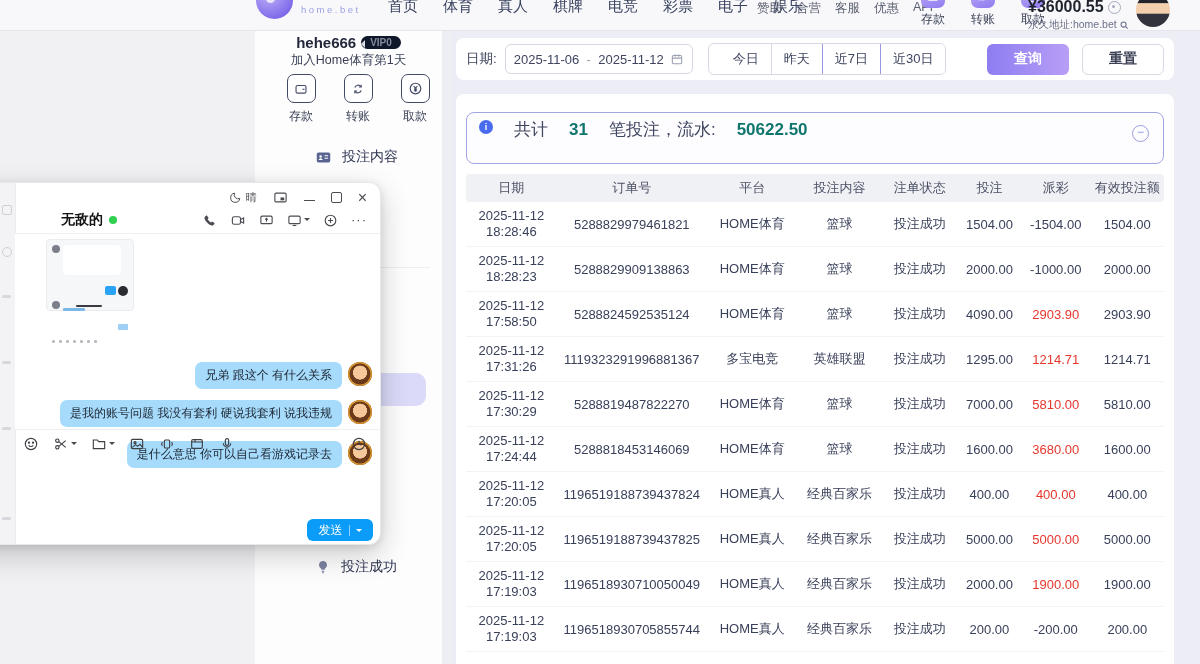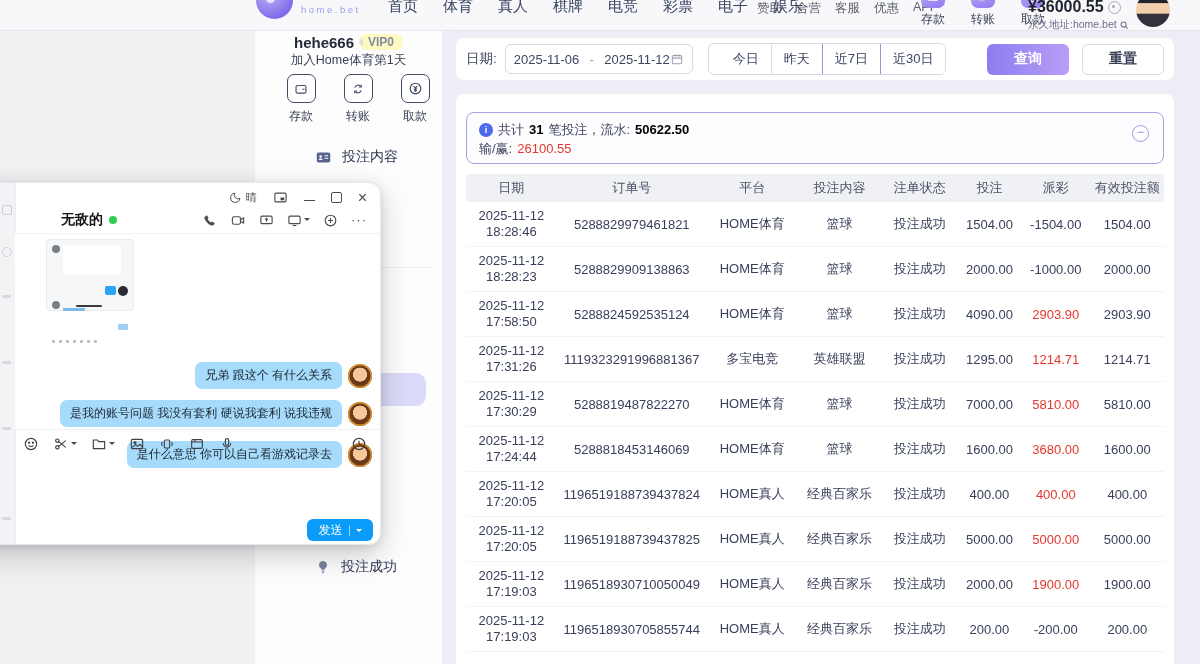--- a/index.html
+++ b/index.html
@@ -30,63 +30,63 @@
   .refresh-dot{width:11px;height:11px;border:1px solid #a6abbd;border-radius:50%;position:relative;}
   .refresh-dot:after{content:"";position:absolute;left:3px;top:3px;width:3px;height:3px;border-radius:50%;background:#a6abbd;}
   .perm-domain{font-size:10.5px;color:#6b7088;margin-top:2px;display:flex;align-items:center;gap:2px;}
   .user-avatar{position:absolute;left:1136px;top:9px;width:34px;height:34px;border-radius:50%;
       background:linear-gradient(180deg,#23232b 0%,#23232b 30%,#f3cfae 31%,#f3cfae 60%,#32323c 61%);}
 
   
   .sidebar{position:absolute;left:255px;top:30px;width:187px;height:634px;background:#fdfdfe;z-index:1;}
   .sb-scroll{position:absolute;left:442px;top:30px;width:7px;height:634px;background:#eceef3;z-index:1;}
   .sb-user{position:absolute;left:0;top:4px;width:100%;text-align:center;font-size:15px;font-weight:bold;color:#23283a;}
-  .vip-badge{display:inline-block;background:#fef9c3;border-radius:8px;padding:1px 9px;font-size:12px;
+  .vip-badge{display:inline-block;background:#0f172a;border-radius:8px;padding:1px 9px;font-size:10px;
              font-weight:bold;color:#858b9f;margin-left:5px;vertical-align:2px;position:relative;}
   .vip-badge:before{content:"";position:absolute;left:-4px;top:4px;border:4px solid transparent;border-right-color:#d9dbe4;}
   .sb-join{position:absolute;left:0;top:22px;width:100%;text-align:center;font-size:12.5px;color:#3a3f55;}
   .qa-wrap{position:absolute;left:26px;top:44px;display:flex;gap:17px;}
   .qa-item{width:40px;text-align:center;cursor:pointer;}
   .qa-ic{width:27px;height:27px;margin:0 auto;border:1.6px solid #434a66;border-radius:7px;color:#434a66;
          display:flex;align-items:center;justify-content:center;background:#fff;}
   .qa-lb{font-size:12px;color:#3a4155;margin-top:5px;}
   .sb-menu-item{position:absolute;display:flex;align-items:center;gap:10px;font-size:14px;color:#2e3450;cursor:pointer;}
   .sb-profile{left:60px;top:118px;}
   .sb-help{left:60px;top:528px;}
   .sb-divider{position:absolute;left:15px;top:237px;width:160px;border-top:1px solid #ededf2;}
   .sb-active-pill{position:absolute;left:13px;top:343px;width:158px;height:33px;border-radius:10px;background:#dbdaf8;}
 
   
   .main{position:absolute;left:450px;top:30px;width:750px;height:634px;background:#edeef5;}
   .filter-card{position:absolute;left:6px;top:8px;width:718px;height:42px;background:#fff;border-radius:8px;
                display:flex;align-items:center;padding:0;box-sizing:border-box;}
   .f-label{font-size:13.5px;color:#3f4560;margin-left:10px;}
   .date-input{margin-left:8px;width:188px;height:30px;border:1px solid #d6d8e2;border-radius:6px;background:#fff;
-              display:flex;align-items:center;padding:0 8px;box-sizing:border-box;gap:0;cursor:pointer;}
+              display:flex;align-items:center;padding:0 8px;box-sizing:border-box;gap:6px;cursor:pointer;}
   .date-val{font-size:13px;color:#3f4560;}
   .date-sep{font-size:13px;color:#9aa0b2;flex:1;text-align:center;}
   .range-group{margin-left:15px;display:flex;border:1px solid #d6d8e2;border-radius:6px;overflow:hidden;height:30px;padding-left:12px;}
   .range-btn{font-size:13px;color:#3f4560;background:#fff;border:none;padding:0 12px;height:30px;cursor:pointer;
              border-left:1px solid #d8dae4;font-family:inherit;}
   .range-btn:first-child{border-left:none;}
   .range-btn:nth-child(3),.range-btn:nth-child(4){border-left-color:#9a97e2;}
   .f-actions{margin-left:auto;margin-right:10px;display:flex;gap:13px;}
   .btn-query{width:82px;height:31px;border:none;border-radius:6px;color:#fff;font-size:14px;font-weight:bold;
              background:linear-gradient(90deg,#8d7df1,#b89ef6);cursor:pointer;font-family:inherit;}
   .btn-reset{width:82px;height:31px;border:1px solid #d8dae4;border-radius:6px;color:#3a3f55;font-size:14px;
              font-weight:bold;background:#fff;cursor:pointer;font-family:inherit;}
 
   .content-card{position:absolute;left:6px;top:64px;width:718px;height:600px;background:#fff;border-radius:8px;}
   .summary-box{position:absolute;left:10px;top:18px;width:698px;height:52px;box-sizing:border-box;
                border:1px solid #a3a4e2;border-radius:8px;background:#fdfdff;padding:7px 12px;}
-  .sum-line{display:flex;align-items:center;gap:5px;font-size:13px;color:#3f4560;line-height:19px;}
+  .sum-line{display:flex;gap:21px;font-size:17px;color:#3f4560;line-height:19px;}
   .info-i{width:14px;height:14px;border-radius:50%;background:#4a6bee;color:#fff;font-size:9px;font-weight:bold;
           text-align:center;line-height:14px;flex:0 0 auto;}
   .info-i:after{content:"i";}
-  .sum-bold{font-weight:bold;color:#000000;}
+  .sum-bold{font-weight:bold;color:#0f766e;}
   .sum-red{color:#e5372d;}
   .minus-circle{position:absolute;right:14px;top:12px;width:15px;height:15px;border:1px solid #9a9de0;border-radius:50%;
           color:#8c90dd;font-size:12px;line-height:13px;text-align:center;cursor:pointer;}
   .minus-circle:after{content:"−";}
 
   .bet-table{position:absolute;left:10px;top:80px;width:698px;}
   .thead,.trow{display:grid;grid-template-columns:13% 21.5% 13% 12% 11% 9% 10% 10.5%;align-items:center;}
   .thead{height:28px;background:#f0f1f5;border-radius:4px;}
   .th{font-size:13px;color:#4c5166;text-align:center;}
   .trow{height:44px;border-bottom:1px solid #f3f3f6;}
@@ -129,21 +129,21 @@
   .mini-blue{display:inline-block;width:11px;height:9px;background:#2aa3f5;border-radius:2px;vertical-align:middle;}
   .mini-dark{display:inline-block;width:10px;height:10px;background:#2b2b33;border-radius:50%;margin-left:2px;vertical-align:middle;}
   .mini-reply{margin-top:2px;}
   .mini-bluetext{display:inline-block;width:22px;height:3px;background:#7ab8e8;border-radius:1px;margin-left:3px;vertical-align:4px;}
   .mini-input{margin-top:3px;width:64px;height:8px;background:#fff;border-radius:2px;display:inline-block;}
   .mini-send{display:inline-block;width:10px;height:6px;background:#9ecff5;border-radius:1px;margin-left:2px;vertical-align:3px;}
   .mini-tools{margin-top:3px;display:flex;gap:4.5px;align-items:center;}
   .mini-dot{width:2.5px;height:2.5px;background:#b8bac1;border-radius:50%;}
   .mini-underline{position:absolute;left:29px;bottom:3px;width:26px;height:2.5px;background:#3a3a40;border-radius:2px;}
 
-  .msg-row{position:absolute;right:8px;display:flex;align-items:center;gap:6px;}
+  .msg-row{position:absolute;right:8px;display:flex;gap:6px;}
   .msg-bubble{background:#a6dbfc;color:#1b2430;font-size:12px;padding:5px 10px;border-radius:7px;white-space:nowrap;}
   .msg-avatar{width:24px;height:24px;border-radius:50%;flex:0 0 auto;
       background:radial-gradient(circle at 50% 44%,#f6c79a 0 38%,#6a3a1a 40% 100%);
       box-shadow:0 0 0 1.5px #d8932f inset;}
 
   .chat-tooldiv{position:absolute;left:58px;right:0;top:246px;border-top:1px solid #f0f0f3;}
   .chat-toolbar{position:absolute;left:66px;right:13px;top:252px;display:flex;align-items:center;gap:14px;color:#3f3f44;}
   .tool-clock{margin-left:auto;}
   .send-btn{position:absolute;left:350px;top:336px;width:66px;height:22px;background:#0a9cf8;border:none;border-radius:6px;
             color:#fff;font-size:12px;display:flex;align-items:center;justify-content:center;gap:6px;cursor:pointer;
@@ -303,24 +303,20 @@
   </div>
 
   <div class="content-card">
     <div class="summary-box">
       <div class="sum-line">
         <span class="info-i"></span>
         <span>共计</span>
           <span class="sum-bold">31</span>
           <span>笔投注，流水:</span>
         <span class="sum-bold">50622.50</span>
-      </div>
-      <div class="sum-line">
-        <span>输/赢:</span>
-        <span class="sum-red">26100.55</span>
       </div>
       <span class="minus-circle"></span>
     </div>
 
     <div class="bet-table">
       <div class="thead">
           <span class="th">日期</span>
           <span class="th">订单号</span>
           <span class="th">平台</span>
           <span class="th">投注内容</span>

